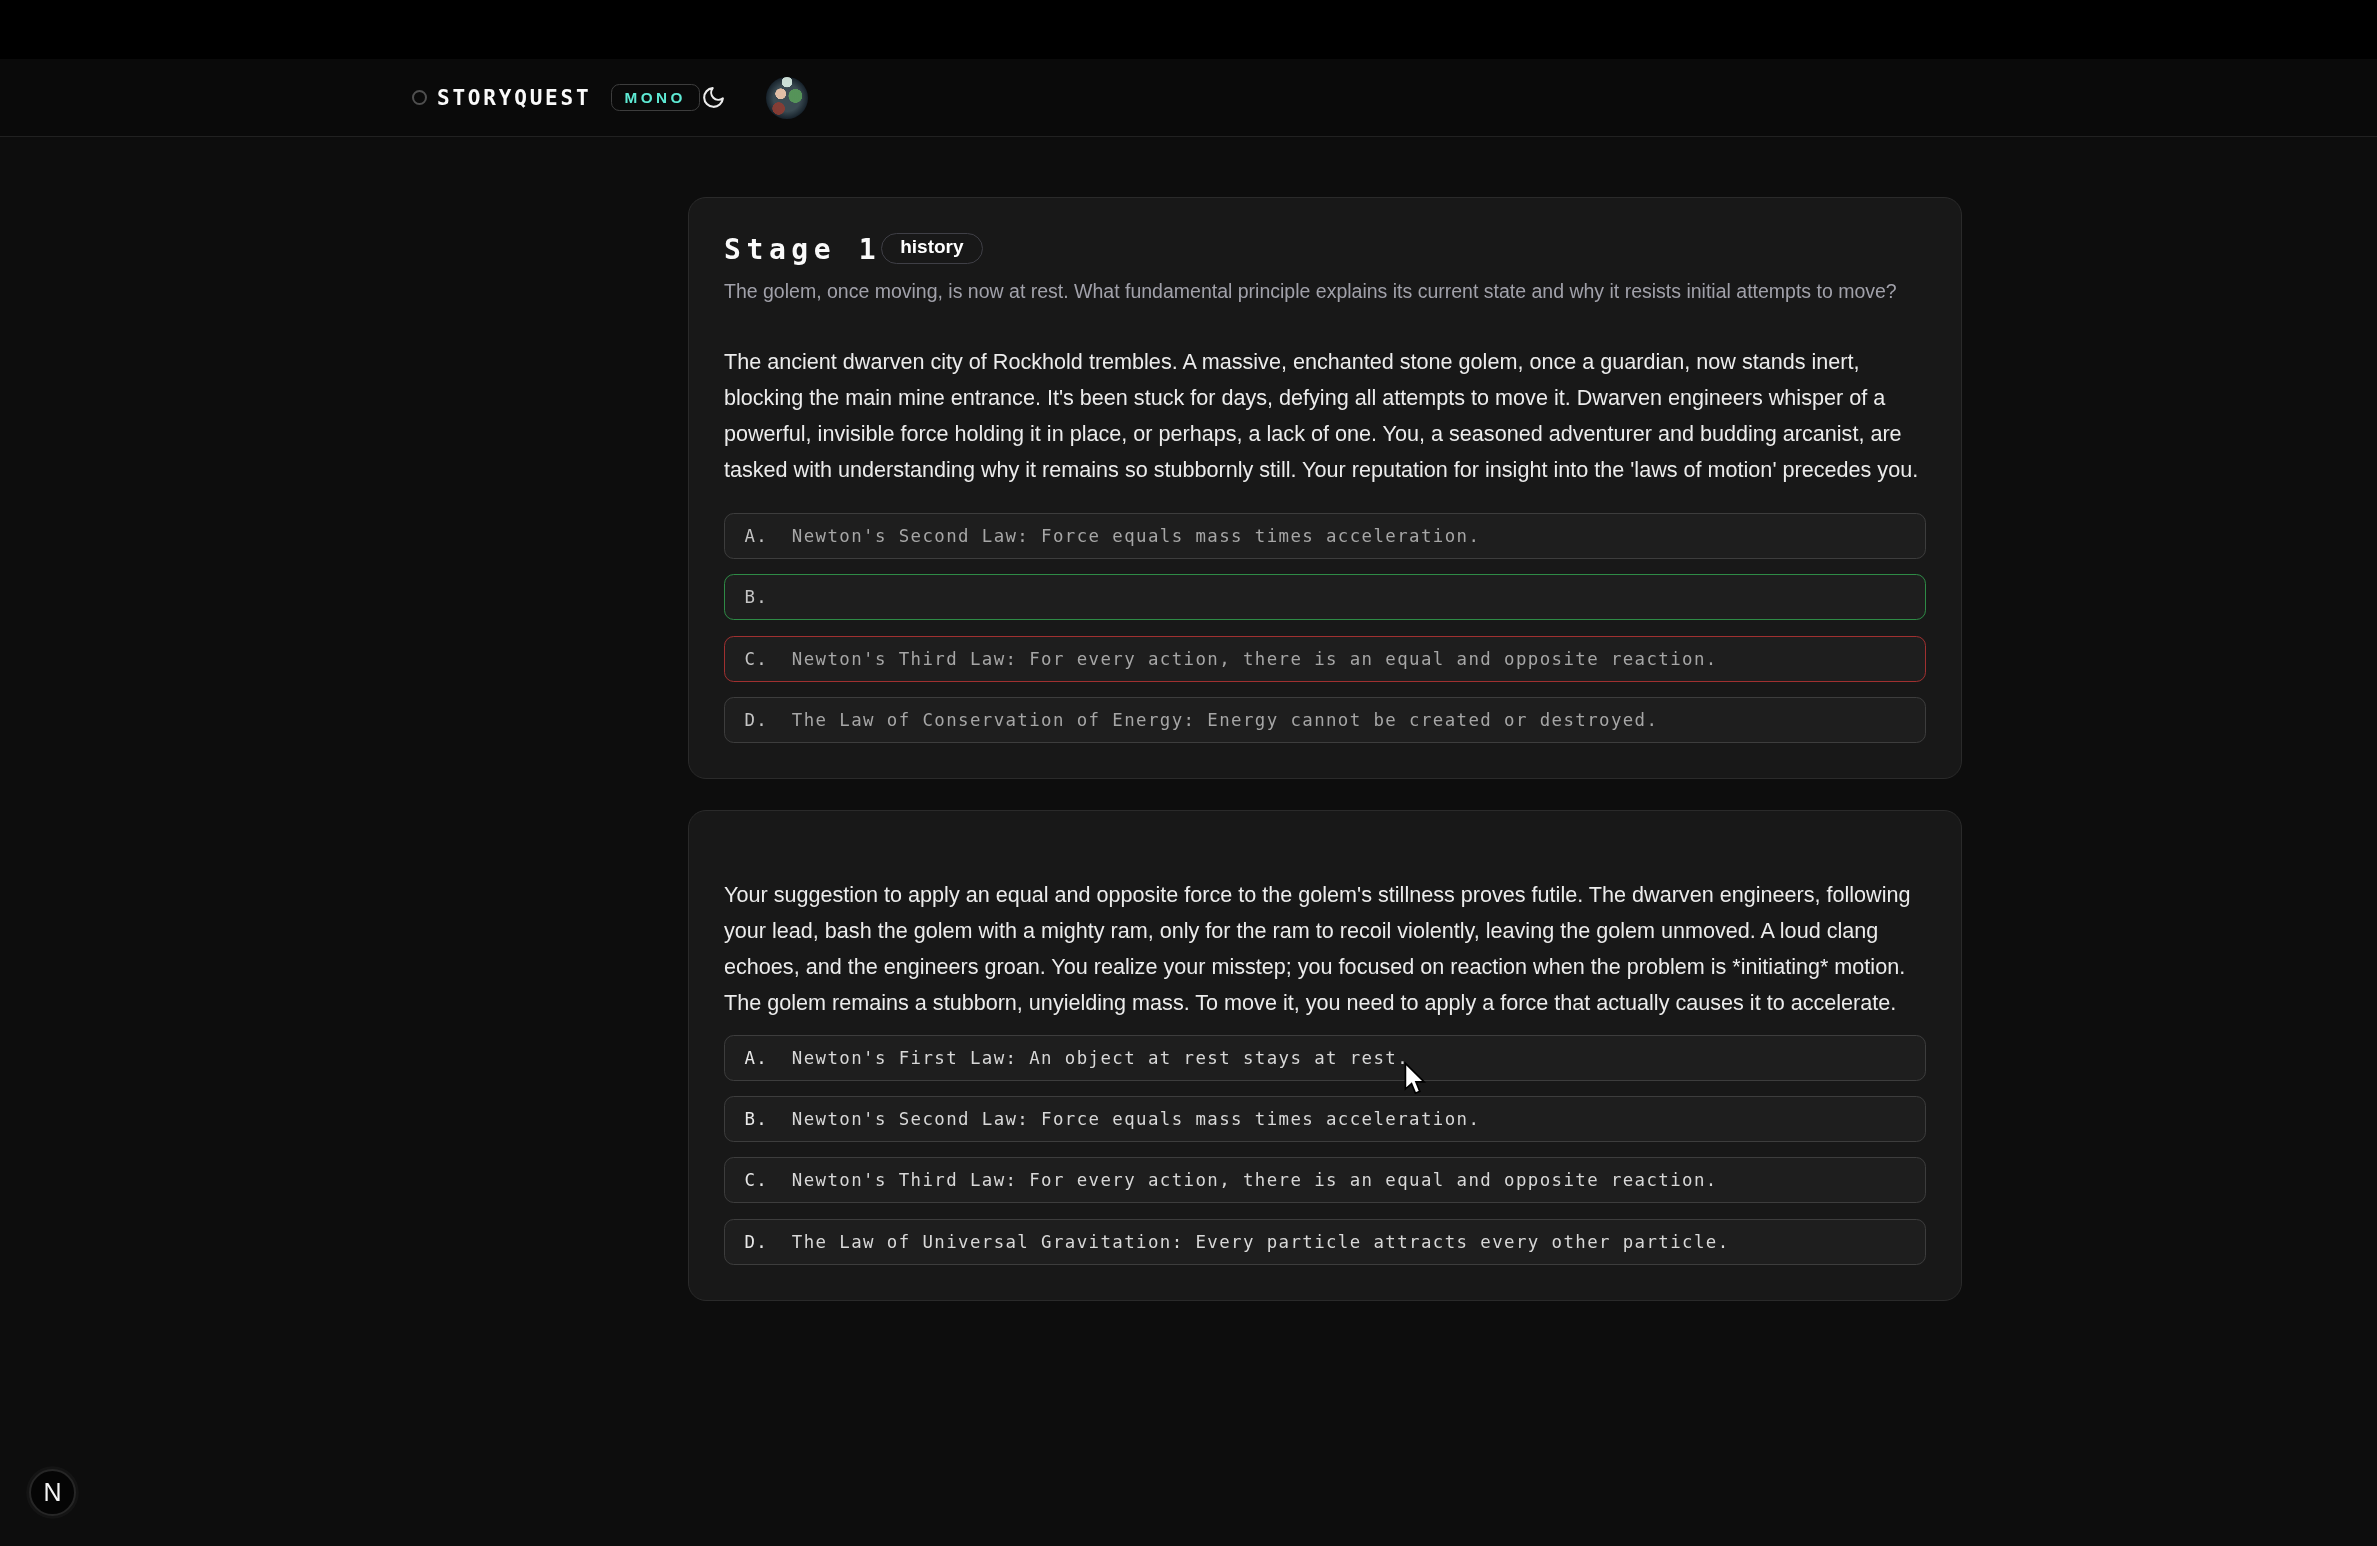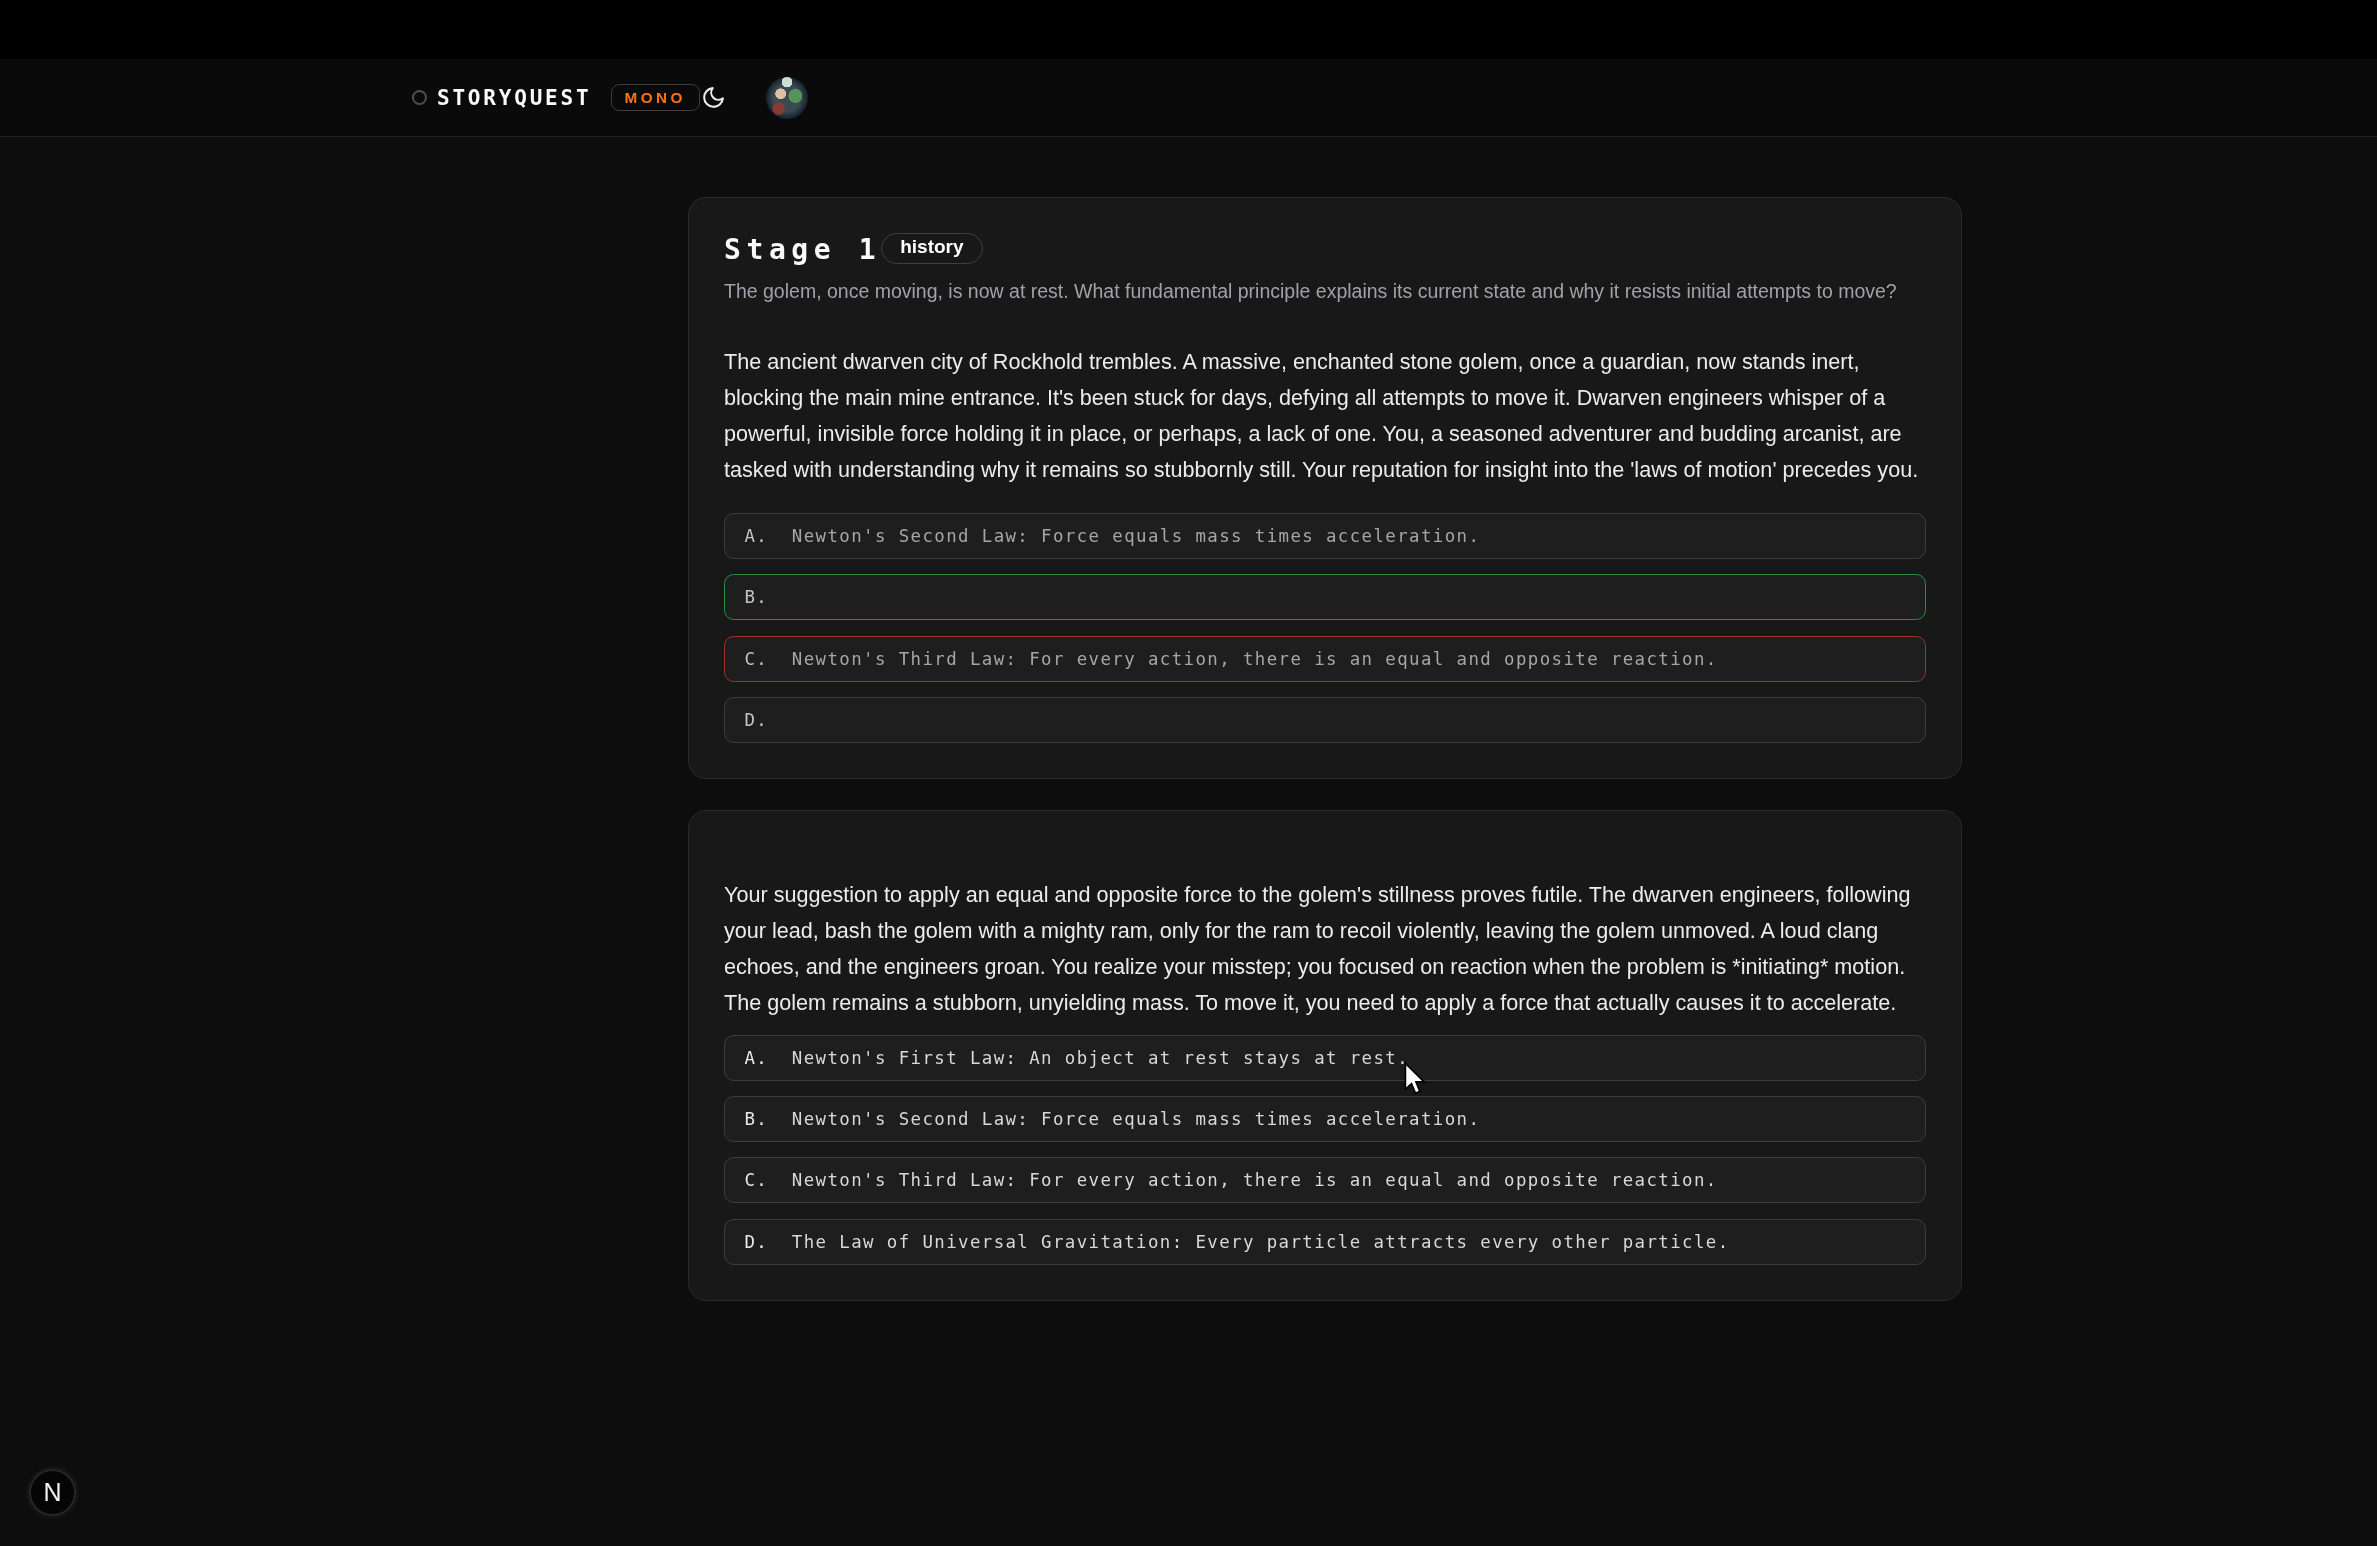--- a/index.html
+++ b/index.html
@@ -10,21 +10,21 @@
 
   .header { height:78px; background:#0a0a0a; border-bottom:1.4px solid #212121;
             display:flex; align-items:center; justify-content:flex-start;
             padding:0 413px 0 412px; }
   .brand { display:flex; align-items:center; }
   .brand-circle { width:15.3px; height:15.3px; border:2.1px solid #4f4f4f; border-radius:50%;
                   margin-right:9.7px; flex:none; }
   .brand-name { font-family:"DejaVu Sans Mono", monospace; font-weight:700;
                 font-size:21px; letter-spacing:2.8px; color:#fafafa; }
   .badge-mono { margin-left:19.5px; padding:4.9px 12.5px 5.6px; border:1.4px solid #3d3d3d;
-                border-radius:8.3px; color:#f97316; font-size:15.3px; font-weight:600;
+                border-radius:8.3px; color:#5eead4; font-size:15.3px; font-weight:600;
                 letter-spacing:3.5px; line-height:1; }
   .header-right { display:flex; align-items:center; gap:38px; }
   .moon-btn { width:28px; height:28px; background:none; border:none; cursor:pointer;
               display:flex; align-items:center; justify-content:center; }
   .moon-btn svg { width:25px; height:25px; stroke:#ececec; fill:none; stroke-width:2;
                   stroke-linecap:round; stroke-linejoin:round; }
   .avatar { width:42px; height:42px; border-radius:50%; border:none; cursor:pointer;
             background:
               radial-gradient(circle at 35% 40%, rgba(234,196,170,.95) 0 14%, rgba(234,196,170,0) 15%),
               radial-gradient(circle at 70% 45%, rgba(90,160,90,.85) 0 18%, rgba(90,160,90,0) 19%),
@@ -110,20 +110,21 @@
       </button>
       <button class="option correct">
         <span class="opt-label">B.</span>
       </button>
       <button class="option incorrect">
         <span class="opt-label">C.</span>
         <span>Newton's Third Law: For every action, there is an equal and opposite reaction.</span>
       </button>
       <button class="option">
         <span class="opt-label">D.</span>
+        <span>The Law of Conservation of Energy: Energy cannot be created or destroyed.</span>
       </button>
     </div>
   </section>
 
   <section class="card card-stage2">
     <p class="story">Your suggestion to apply an equal and opposite force to the golem's stillness proves futile. The dwarven engineers, following your lead, bash the golem with a mighty ram, only for the ram to recoil violently, leaving the golem unmoved. A loud clang echoes, and the engineers groan. You realize your misstep; you focused on reaction when the problem is *initiating* motion. The golem remains a stubborn, unyielding mass. To move it, you need to apply a force that actually causes it to accelerate.</p>
     <div class="options">
       <button class="option">
         <span class="opt-label">A.</span>
         <span>Newton's First Law: An object at rest stays at rest.</span>

